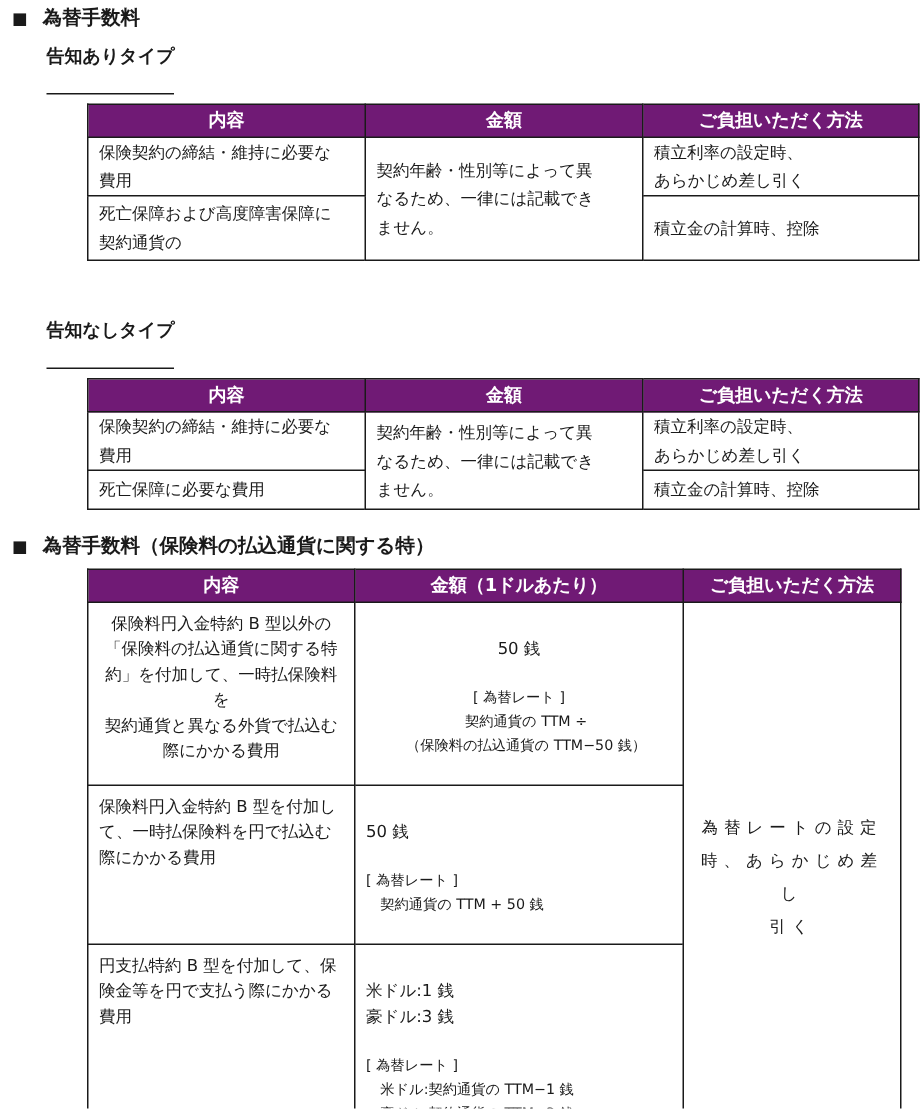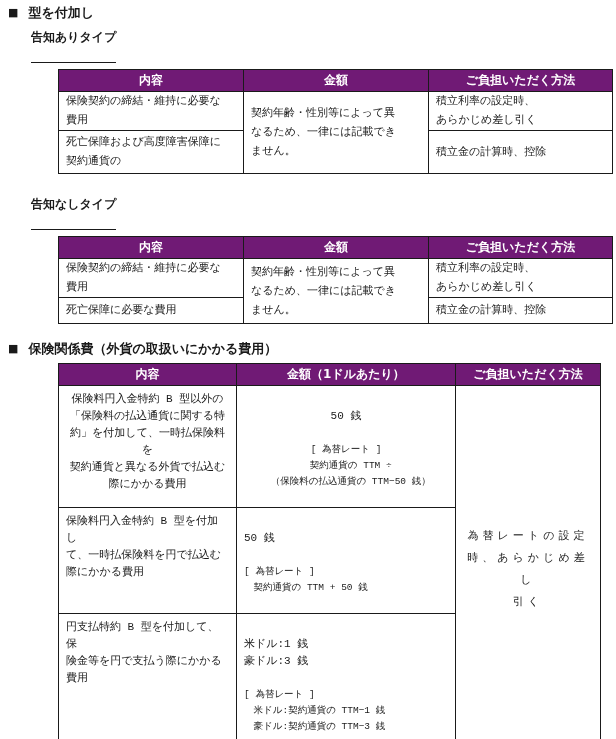--- a/index.html
+++ b/index.html
@@ -19,46 +19,46 @@
     border-bottom:1.5px solid #1a1a1a; padding-bottom:18px;
   }
 
   
   table { border-collapse:collapse; table-layout:fixed; margin-left:50px; }
   th, td { border:1px solid #1a1a1a; box-sizing:border-box; }
   th {
     background:#701a75; color:#ffffff; font-size:12px; font-weight:bold;
     text-align:center; padding:1px; height:19px; line-height:19px;
   }
-  td { font-size:11px; white-space:pre-line; padding:0 7px;font-family:Liberation Mono, monospace; }
+  td { font-size:11px; white-space:pre-line; padding:0 7px; }
 
   .t-std { width:554px; }
   .t-std td { line-height:19px; vertical-align:middle; }
 
   .t-fx { width:542px; }
   .t-fx td.cell-top { vertical-align:top; padding-top:5px; line-height:17px; }
   .t-fx .amount-main { font-size:11px; line-height:17px; white-space:pre-line; }
   .t-fx .amount-detail { font-size:9.5px; line-height:16px; white-space:pre-line; }
   .t-fx td.method-merged {
     vertical-align:middle; line-height:22px; letter-spacing:4px; font-size:11px;
   }
 
   .mt-sub1 { margin-top:5px; }
   .mt-table1 { margin-top:6px; }
-  .mt-sub2 { margin-top:19px; }
+  .mt-sub2 { margin-top:35px; }
   .mt-sect2 { margin-top:17px; }
 </style>
 </head>
 <body>
 
 <div class="page">
 
   <div class="h1">
     <span class="bullet">■</span>
-    <span>型を付加し</span>
+    <span>為替手数料</span>
   </div>
 
   <div class="subtitle-row mt-sub1">
     <span class="subtitle">告知ありタイプ</span>
   </div>
 
   <table class="t-std mt-table1">
     <colgroup>
         <col style="width:185px">
         <col style="width:185px">
@@ -114,21 +114,21 @@
     </tr>
     <tr style="height:26px;">
       <td>死亡保障に必要な費用</td>
       <td>積立金の計算時、控除</td>
     </tr>
   </tbody>
     </table>
 
   <div class="h1 mt-sect2">
     <span class="bullet">■</span>
-    <span>保険関係費（外貨の取扱いにかかる費用）</span>
+    <span>為替手数料（保険料の払込通貨に関する特）</span>
   </div>
 
 
   <table class="t-fx mt-table1">
     <colgroup>
         <col style="width:178px">
         <col style="width:219px">
         <col style="width:145px">
       </colgroup>
     <tbody>

